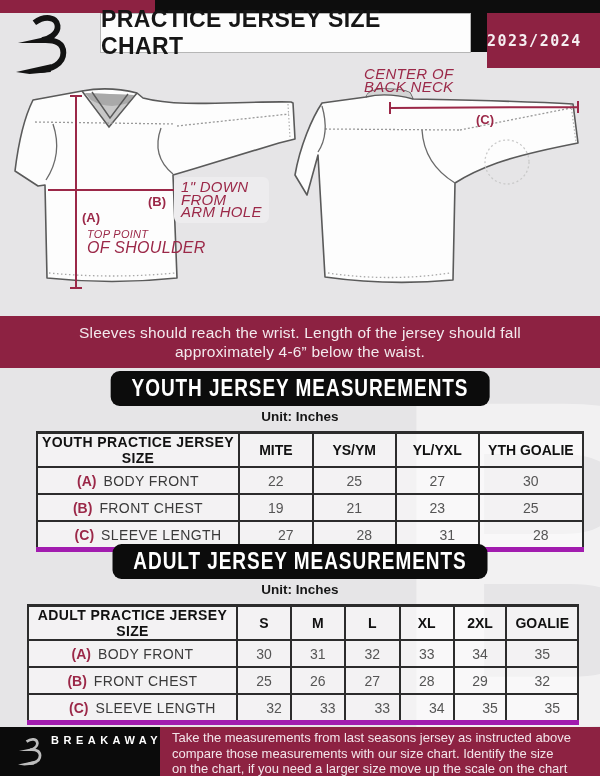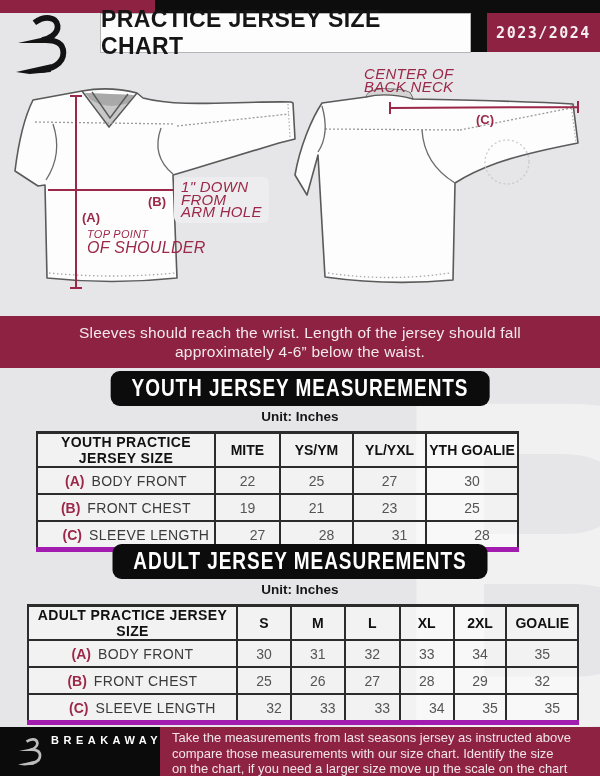--- a/index.html
+++ b/index.html
@@ -6,22 +6,22 @@
   #page{position:relative;width:600px;height:776px;background:#E6E5E7;overflow:hidden;
         font-family:"Liberation Sans",sans-serif;color:#1a1a1a;}
   .abs{position:absolute;}
 
   
   .bar-maroon{left:0;top:0;width:155px;height:13px;background:#8D2242;}
   .bar-black{left:155px;top:0;width:445px;height:52px;background:#0d0d0d;}
   .title-box{left:100px;top:13px;width:369px;height:38px;background:#fdfdfd;
              border:1px solid #b6b6b6;display:flex;align-items:center;justify-content:center;z-index:3;}
   .title-box span{font-weight:bold;font-size:23px;letter-spacing:.4px;color:#161616;}
-  .season-box{left:487px;top:13px;width:113px;height:39px;background:#8D2242;
-              display:flex;align-items:center;justify-content:center;z-index:3;}
+  .season-box{left:487px;top:13px;width:113px;height:55px;background:#8D2242;
+              display:flex;align-items:center;z-index:3;}
   .season-box span{font-family:"DejaVu Sans Mono",monospace;font-weight:bold;font-size:15px;
                    letter-spacing:1.5px;color:#f6eef1;}
   .logo-header{left:16px;top:14px;z-index:3;}
 
   
   .ann{color:#9B2848;z-index:2;}
   .ann .key{font-weight:bold;font-size:13px;}
   .ann .cap{font-style:italic;font-size:15px;line-height:12.5px;letter-spacing:.3px;}
   .chip{background:#EDECEE;border-radius:6px;padding:4px 7px;}
 
@@ -152,21 +152,21 @@
   <div class="abs banner">
     <div>Sleeves should reach the wrist. Length of the jersey should fall</div>
     <div>approximately 4-6” below the waist.</div>
   </div>
 
   <div class="abs pill" style="top:371px">
     <span>YOUTH JERSEY MEASUREMENTS</span>
   </div>
   <div class="abs unit" style="top:409px">Unit: Inches</div>
 
-  <table class="size" style="left:36px;top:431px;width:483px">
+  <table class="size" style="left:36px;top:431px;width:548px">
     <colgroup>
         <col style="width:37%">
         <col style="width:13.5%">
         <col style="width:15.2%">
               <col style="width:15.2%">
         <col style="width:19.1%">
       </colgroup>
     <tbody>
         <tr>
       <th class="rowhead">YOUTH PRACTICE JERSEY SIZE</th>

